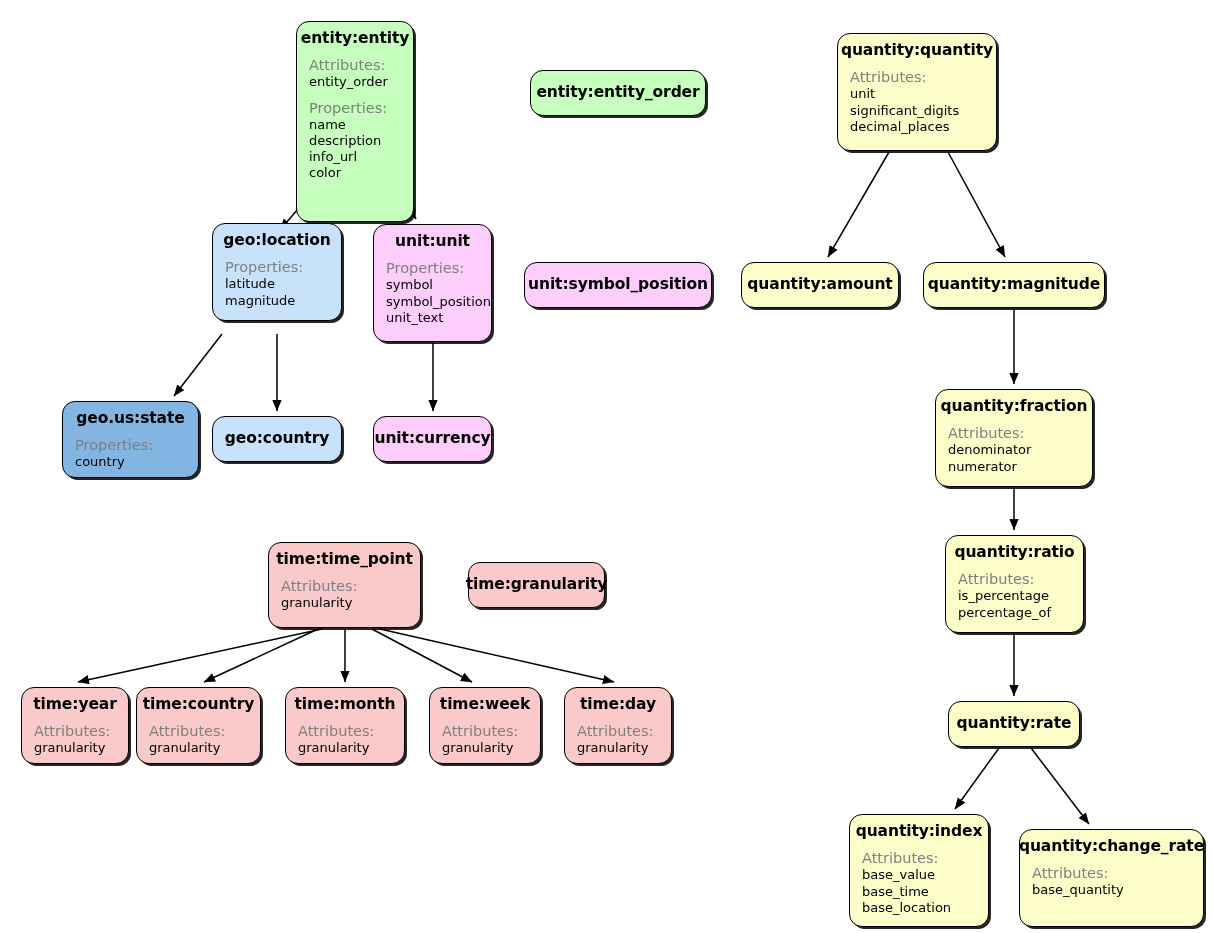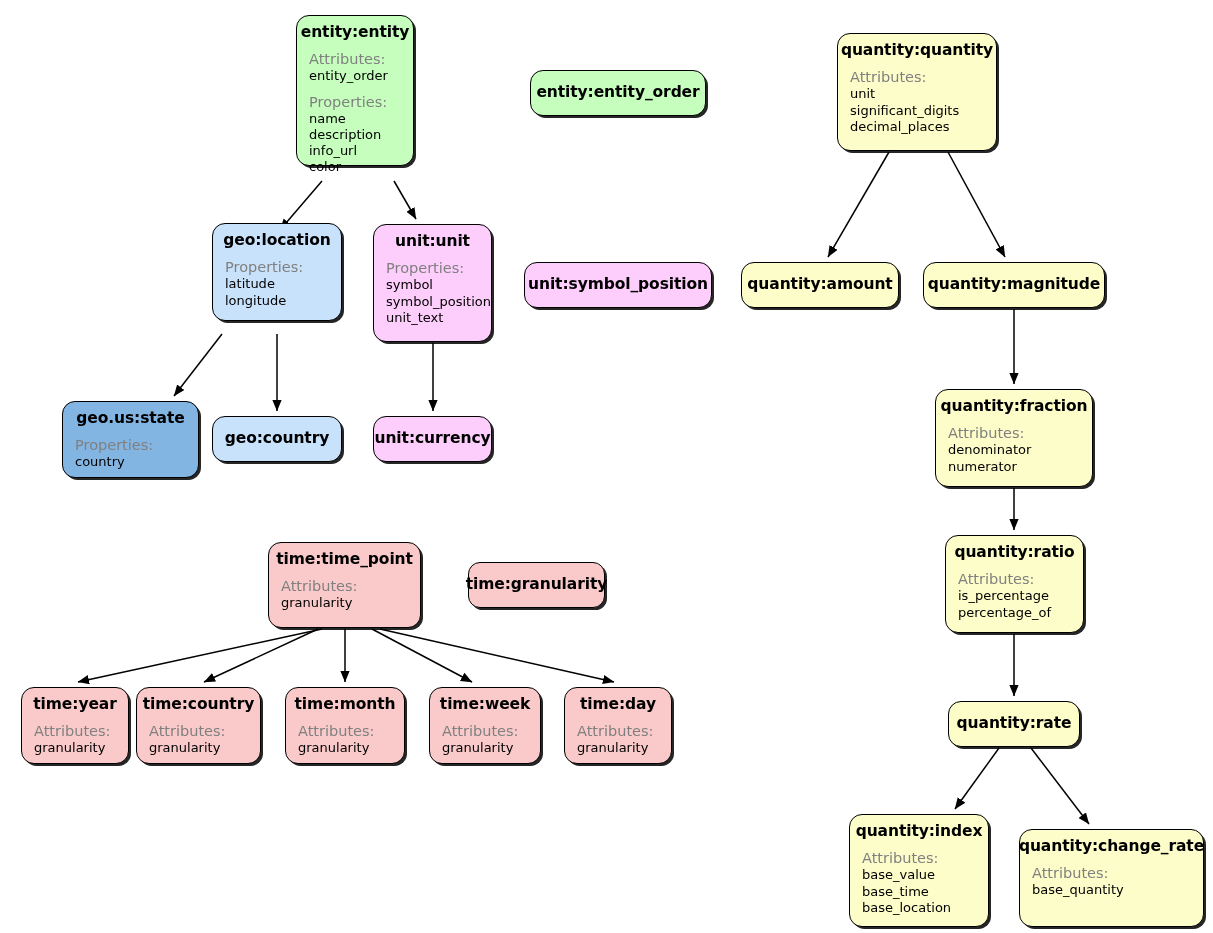--- a/index.html
+++ b/index.html
@@ -100,21 +100,21 @@
         <path d="M 889,152 L 828,257" fill="none" stroke="#000000" stroke-width="1.5" marker-end="url(#arrowhead)"></path>
         <path d="M 948,152 L 1005,257" fill="none" stroke="#000000" stroke-width="1.5" marker-end="url(#arrowhead)"></path>
         <path d="M 1014,309 L 1014,384" fill="none" stroke="#000000" stroke-width="1.5" marker-end="url(#arrowhead)"></path>
         <path d="M 1014,488 L 1014,530" fill="none" stroke="#000000" stroke-width="1.5" marker-end="url(#arrowhead)"></path>
         <path d="M 1014,634 L 1014,696" fill="none" stroke="#000000" stroke-width="1.5" marker-end="url(#arrowhead)"></path>
         <path d="M 999,748 L 955,809" fill="none" stroke="#000000" stroke-width="1.5" marker-end="url(#arrowhead)"></path>
         <path d="M 1031,748 L 1089,824" fill="none" stroke="#000000" stroke-width="1.5" marker-end="url(#arrowhead)"></path>
       </g>
   </svg>
   <div id="node-layer">
-      <div class="node pal-green" style="left: 296px; top: 15px; width: 118px; height: 151px;">
+      <div class="node pal-green" style="left: 296px; top: 21px; width: 118px; height: 201px;">
         <div class="title">entity:entity</div>
         <div class="section">
           <div class="section-label">Attributes:</div>
           <div class="field">entity_order</div>
         </div>
         <div class="section">
           <div class="section-label">Properties:</div>
           <div class="field">name</div>
           <div class="field">description</div>
           <div class="field">info_url</div>
@@ -122,21 +122,21 @@
         </div>
       </div>
       <div class="node pal-green compact" style="left: 530px; top: 70px; width: 176px; height: 46px;">
         <div class="title">entity:entity_order</div>
       </div>
       <div class="node pal-blue" style="left: 212px; top: 223px; width: 130px; height: 98px;">
         <div class="title">geo:location</div>
         <div class="section">
           <div class="section-label">Properties:</div>
           <div class="field">latitude</div>
-          <div class="field">longitude</div>
+          <div class="field">magnitude</div>
         </div>
       </div>
       <div class="node pal-pink" style="left: 373px; top: 224px; width: 119px; height: 118px;">
         <div class="title">unit:unit</div>
         <div class="section">
           <div class="section-label">Properties:</div>
           <div class="field">symbol</div>
           <div class="field">symbol_position</div>
           <div class="field">unit_text</div>
         </div>

